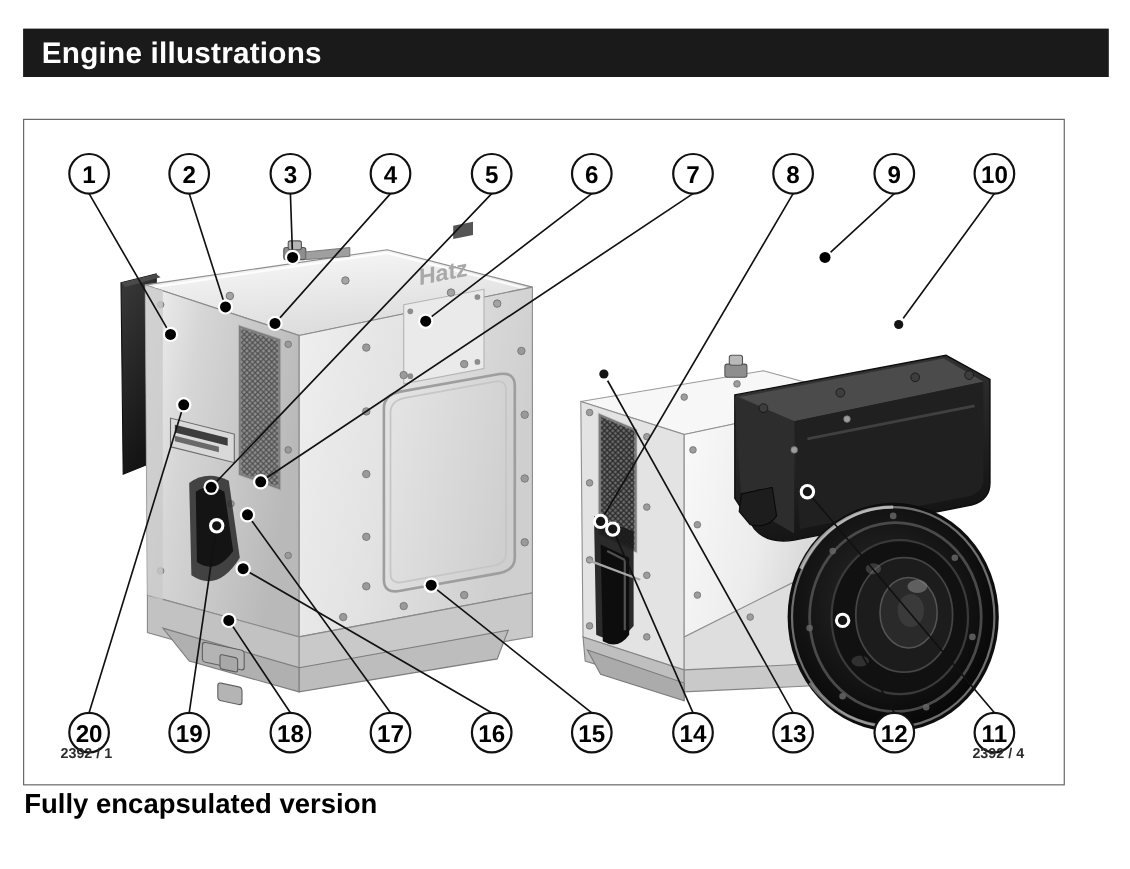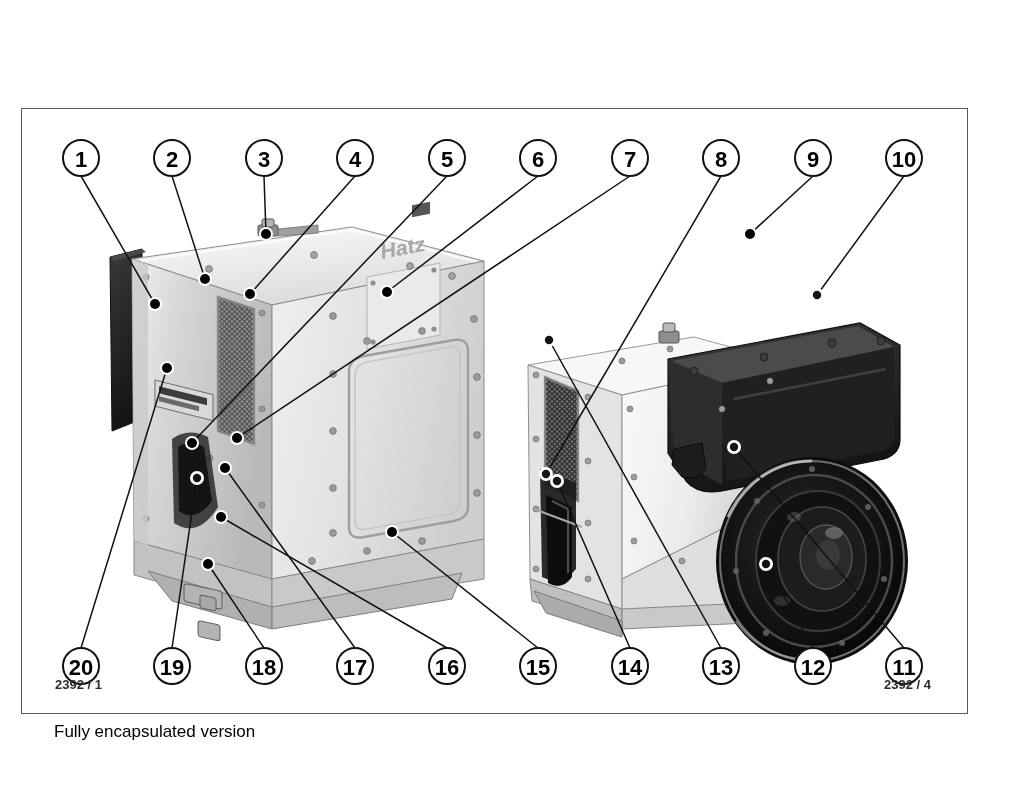--- a/index.html
+++ b/index.html
@@ -65,26 +65,25 @@
   
 
   
   #caption {
     position: absolute;
     left: 22px;
     top: 719px;
     width: 900px;
   }
   .caption-line {
-    font-size: 17px;
-    font-weight: normal;
+    font-size: 25px;
+    font-weight: bold;
     line-height: 25px;
     white-space: nowrap;
     color: #000000;
-    margin-left: 32px;
   }
 
   
   .callout-num {
     font-family: "Liberation Sans", sans-serif;
     font-size: 22px;
     font-weight: bold;
     fill: #000000;
     text-anchor: middle;
     dominant-baseline: central;
@@ -100,20 +99,23 @@
     font-weight: bold;
     fill: #a8a8a8;
     text-anchor: middle;
   }
 </style>
 </head>
 <body>
 
 <div id="page">
 
+  <div id="header-bar">
+    <div id="header-title">Engine illustrations</div>
+  </div>
 
   <div id="figure-box">
     <svg id="figure-svg" viewBox="0 0 947 606">
       <defs>
         <linearGradient id="gBodyL" x1="0" y1="0" x2="1" y2="0.4">
           <stop offset="0" stop-color="#f2f2f2"></stop>
           <stop offset="0.35" stop-color="#d6d6d6"></stop>
           <stop offset="1" stop-color="#b9b9b9"></stop>
         </linearGradient>
         <linearGradient id="gFaceL" x1="0" y1="0" x2="1" y2="0.3">

